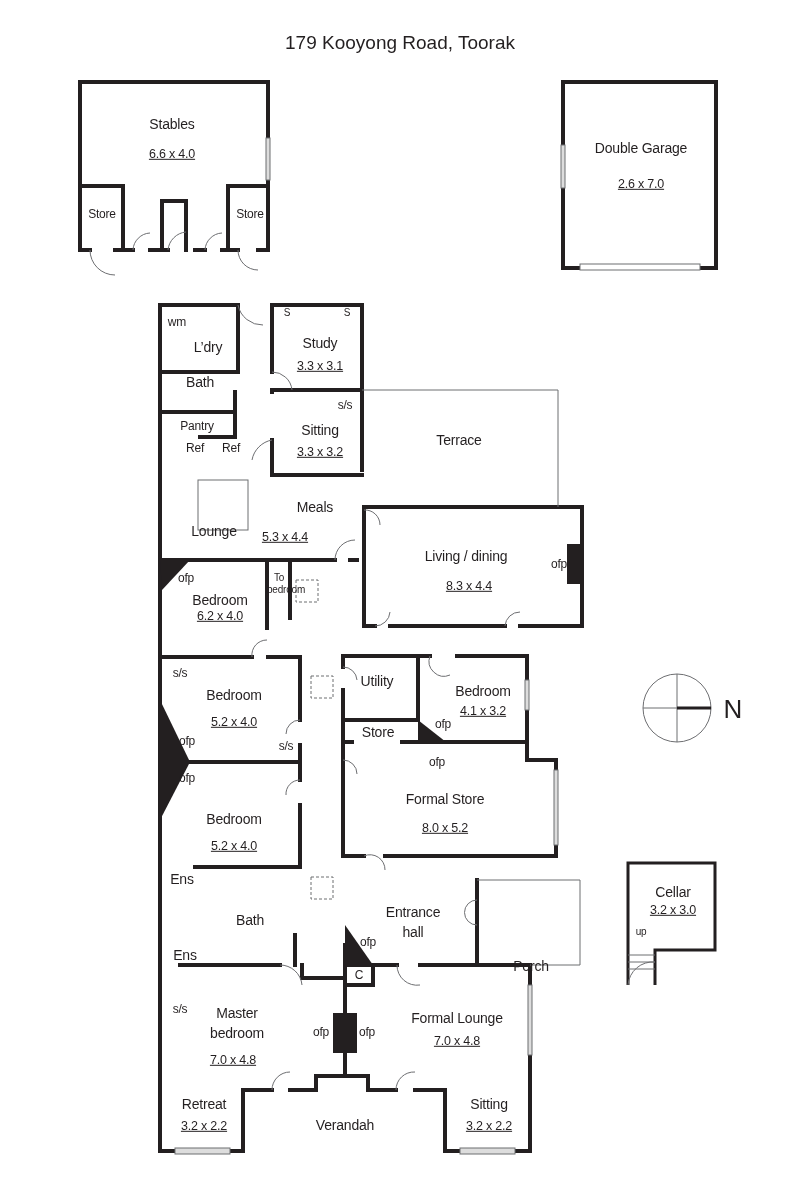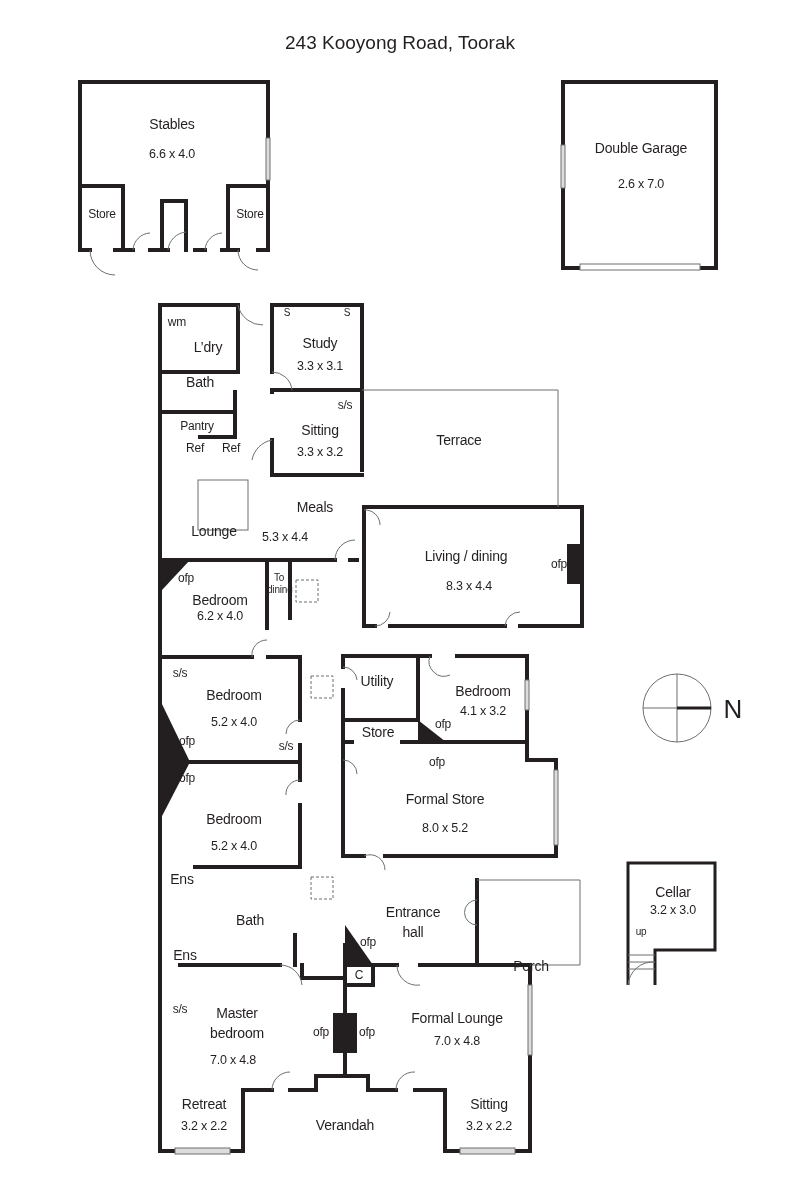--- a/index.html
+++ b/index.html
@@ -1,21 +1,21 @@
 <!DOCTYPE html>
 <html><head>
   <meta charset="utf-8">
   <style>
     html, body { margin: 0; padding: 0; background: #ffffff; }
     body { width: 800px; height: 1181px; position: relative; overflow: hidden;
            font-family: "Liberation Sans", "DejaVu Sans", sans-serif; color: #231f20; }
     #plan { position: absolute; left: 0; top: 0; width: 800px; height: 1181px; }
     .lbl { position: absolute; transform: translate(-50%, -50%); white-space: nowrap;
            font-size: 14px; line-height: 1.15; text-align: center; letter-spacing: -0.2px; }
-    .dim { font-size: 12.5px; }
+    .dim { font-size: 12.5px; text-decoration: underline; }
     .sm { font-size: 12px; }
     .xs { font-size: 10px; }
     .title { position: absolute; left: 400px; top: 43px; transform: translate(-50%, -50%);
              font-size: 19px; white-space: nowrap; }
     .north { position: absolute; left: 733px; top: 709px; transform: translate(-50%, -50%);
              font-size: 26px; }
   </style>
 </head>
 <body>
 
@@ -152,21 +152,21 @@
     <line x1="677" y1="708" x2="711" y2="708" stroke="#231f20" stroke-width="3"></line>
     <rect x="567" y="544" width="15" height="40"></rect>
     <polygon points="160,560 190,560 162,590"></polygon>
     <polygon points="160,700 190,762 160,820"></polygon>
     <polygon points="418,720 418,742 446,742"></polygon>
     <polygon points="345,925 345,965 373,965"></polygon>
     <rect x="333" y="1013" width="24" height="40"></rect>
   </g>
 </svg>
 
-<div class="title">243 Kooyong Road, Toorak</div>
+<div class="title">179 Kooyong Road, Toorak</div>
 <div class="north">N</div>
 
 <div class="lbl" style="left:172px;top:124px">Stables</div>
 <div class="lbl dim" style="left:172px;top:154px">6.6 x 4.0</div>
 <div class="lbl sm" style="left:102px;top:215px">Store</div>
 <div class="lbl sm" style="left:250px;top:215px">Store</div>
 
 <div class="lbl" style="left:641px;top:148px">Double Garage</div>
 <div class="lbl dim" style="left:641px;top:184px">2.6 x 7.0</div>
 
@@ -186,21 +186,21 @@
 <div class="lbl" style="left:459px;top:440px">Terrace</div>
 <div class="lbl" style="left:315px;top:507px">Meals</div>
 <div class="lbl dim" style="left:285px;top:537px">5.3 x 4.4</div>
 <div class="lbl" style="left:214px;top:531px">Lounge</div>
 <div class="lbl" style="left:466px;top:556px">Living / dining</div>
 <div class="lbl dim" style="left:469px;top:586px">8.3 x 4.4</div>
 <div class="lbl sm" style="left:559px;top:565px">ofp</div>
 <div class="lbl sm" style="left:186px;top:579px">ofp</div>
 <div class="lbl" style="left:220px;top:600px">Bedroom</div>
 <div class="lbl dim" style="left:220px;top:616px">6.2 x 4.0</div>
-<div class="lbl xs" style="left:279px;top:583px;white-space:normal;width:24px">To dining</div>
+<div class="lbl xs" style="left:279px;top:583px;white-space:normal;width:24px">To bedroom</div>
 <div class="lbl sm" style="left:180px;top:674px">s/s</div>
 <div class="lbl" style="left:234px;top:695px">Bedroom</div>
 <div class="lbl dim" style="left:234px;top:722px">5.2 x 4.0</div>
 <div class="lbl sm" style="left:187px;top:742px">ofp</div>
 <div class="lbl sm" style="left:286px;top:747px">s/s</div>
 <div class="lbl sm" style="left:187px;top:779px">ofp</div>
 <div class="lbl" style="left:234px;top:819px">Bedroom</div>
 <div class="lbl dim" style="left:234px;top:846px">5.2 x 4.0</div>
 <div class="lbl" style="left:377px;top:681px">Utility</div>
 <div class="lbl" style="left:483px;top:691px">Bedroom</div>

